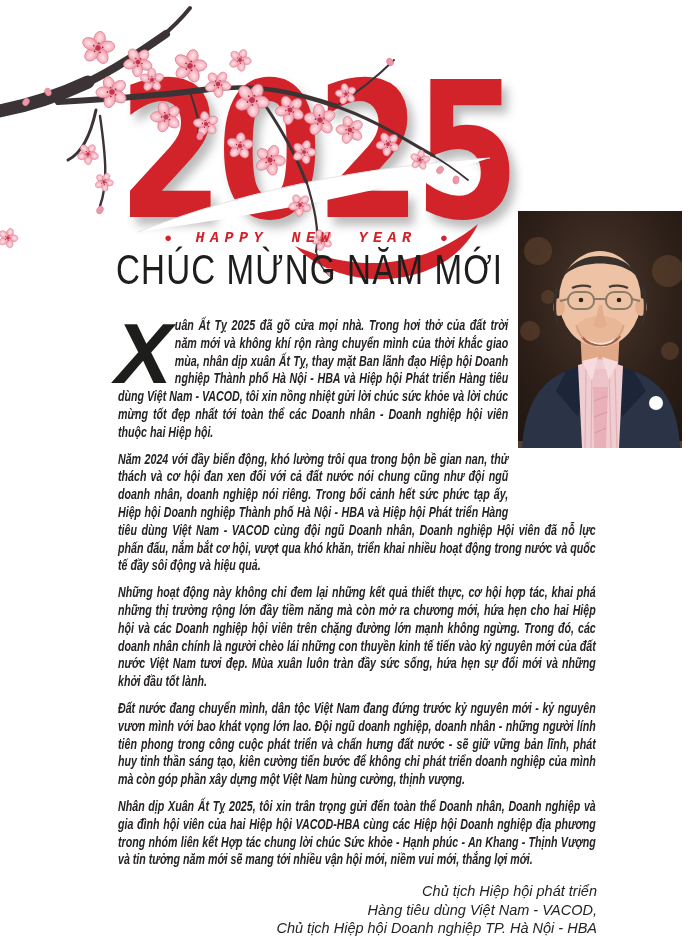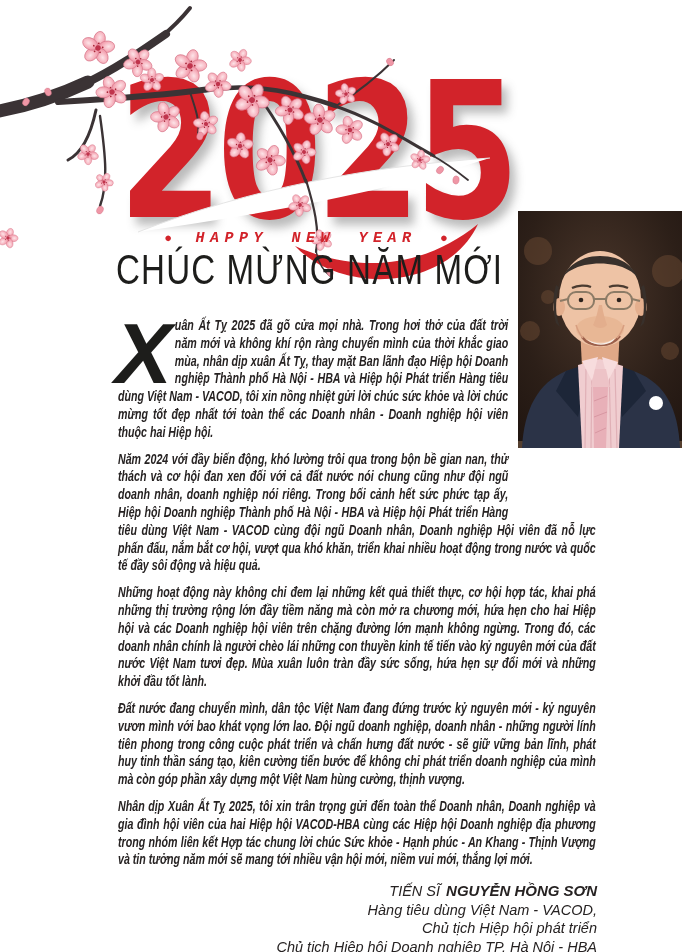--- a/index.html
+++ b/index.html
@@ -248,21 +248,18 @@
   <div class="letter">
     <div class="wrap-spacer"></div>
     <p><span class="dropcap">X</span><span>uân Ất Tỵ 2025 đã gõ cửa mọi nhà. Trong hơi thở của đất trời năm mới và không khí rộn ràng chuyển mình của thời khắc giao mùa, nhân dịp xuân Ất Tỵ, thay mặt Ban lãnh đạo Hiệp hội Doanh nghiệp Thành phố Hà Nội - HBA và Hiệp hội Phát triển Hàng tiêu dùng Việt Nam - VACOD, tôi xin nồng nhiệt gửi lời chúc sức khỏe và lời chúc mừng tốt đẹp nhất tới toàn thể các Doanh nhân - Doanh nghiệp hội viên thuộc hai Hiệp hội.</span></p>
     <p>Năm 2024 với đầy biến động, khó lường trôi qua trong bộn bề gian nan, thử thách và cơ hội đan xen đối với cả đất nước nói chung cũng như đội ngũ doanh nhân, doanh nghiệp nói riêng. Trong bối cảnh hết sức phức tạp ấy, Hiệp hội Doanh nghiệp Thành phố Hà Nội - HBA và Hiệp hội Phát triển Hàng tiêu dùng Việt Nam - VACOD cùng đội ngũ Doanh nhân, Doanh nghiệp Hội viên đã nỗ lực phấn đấu, nắm bắt cơ hội, vượt qua khó khăn, triển khai nhiều hoạt động trong nước và quốc tế đầy sôi động và hiệu quả.</p>
     <p>Những hoạt động này không chỉ đem lại những kết quả thiết thực, cơ hội hợp tác, khai phá những thị trường rộng lớn đầy tiềm năng mà còn mở ra chương mới, hứa hẹn cho hai Hiệp hội và các Doanh nghiệp hội viên trên chặng đường lớn mạnh không ngừng. Trong đó, các doanh nhân chính là người chèo lái những con thuyền kinh tế tiến vào kỷ nguyên mới của đất nước Việt Nam tươi đẹp. Mùa xuân luôn tràn đầy sức sống, hứa hẹn sự đổi mới và những khởi đầu tốt lành.</p>
     <p>Đất nước đang chuyển mình, dân tộc Việt Nam đang đứng trước kỷ nguyên mới - kỷ nguyên vươn mình với bao khát vọng lớn lao. Đội ngũ doanh nghiệp, doanh nhân - những người lính tiên phong trong công cuộc phát triển và chấn hưng đất nước - sẽ giữ vững bản lĩnh, phát huy tinh thần sáng tạo, kiên cường tiến bước để không chỉ phát triển doanh nghiệp của mình mà còn góp phần xây dựng một Việt Nam hùng cường, thịnh vượng.</p>
     <p>Nhân dịp Xuân Ất Tỵ 2025, tôi xin trân trọng gửi đến toàn thể Doanh nhân, Doanh nghiệp và gia đình hội viên của hai Hiệp hội VACOD-HBA cùng các Hiệp hội Doanh nghiệp địa phương trong nhóm liên kết Hợp tác chung lời chúc Sức khỏe - Hạnh phúc - An Khang - Thịnh Vượng và tin tưởng năm mới sẽ mang tới nhiều vận hội mới, niềm vui mới, thắng lợi mới.</p>
   </div>
 
   <div class="signature">
-    <div>
-      <span class="sig-title">TIẾN SĨ</span><span class="sig-name">NGUYỄN HỒNG SƠN</span>
-    </div>
+    <div>Chủ tịch Hiệp hội phát triển</div>
     <div>Hàng tiêu dùng Việt Nam - VACOD,</div>
-    <div>Chủ tịch Hiệp hội phát triển</div>
     <div>Chủ tịch Hiệp hội Doanh nghiệp TP. Hà Nội - HBA</div>
   </div>
 
 </div>
 
 </body></html>

